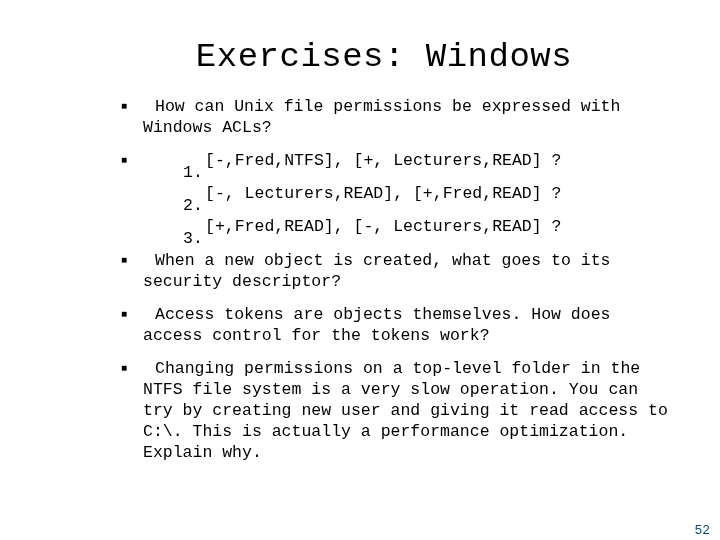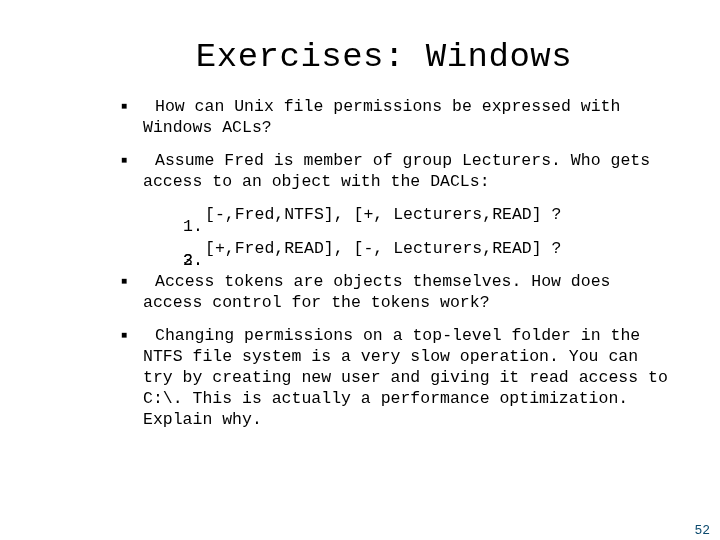--- a/index.html
+++ b/index.html
@@ -69,26 +69,28 @@
 <body>
 
 <div class="title">Exercises: Windows</div>
 
 <div class="content">
   <ul class="main">
     <li>
       <span>How can Unix file permissions be expressed with Windows ACLs?</span>
     </li>
     <li>
-      <span>Assume Fred is member of group Lecturers. Who gets access to an object with the DACLs:</span>
       <ol class="sub">
         <li><span class="num">1.</span><span>[-,Fred,NTFS], [+, Lecturers,READ] ?</span></li>
-        <li><span class="num">2.</span></li>
+        <li><span class="num">2.</span><span>[-, Lecturers,READ], [+,Fred,READ] ?</span></li>
         <li><span class="num">3.</span><span>[+,Fred,READ], [-, Lecturers,READ] ?</span></li>
       </ol>
+    </li>
+    <li>
+      <span>When a new object is created, what goes to its security descriptor?</span>
     </li>
     <li>
       <span>Access tokens are objects themselves. How does access control for the tokens work?</span>
     </li>
     <li>
       <span>Changing permissions on a top-level folder in the NTFS file system is a very slow operation. You can try by creating new user and giving it read access to C:\. This is actually a performance optimization. Explain why.</span>
     </li>
   </ul>
 </div>
 

